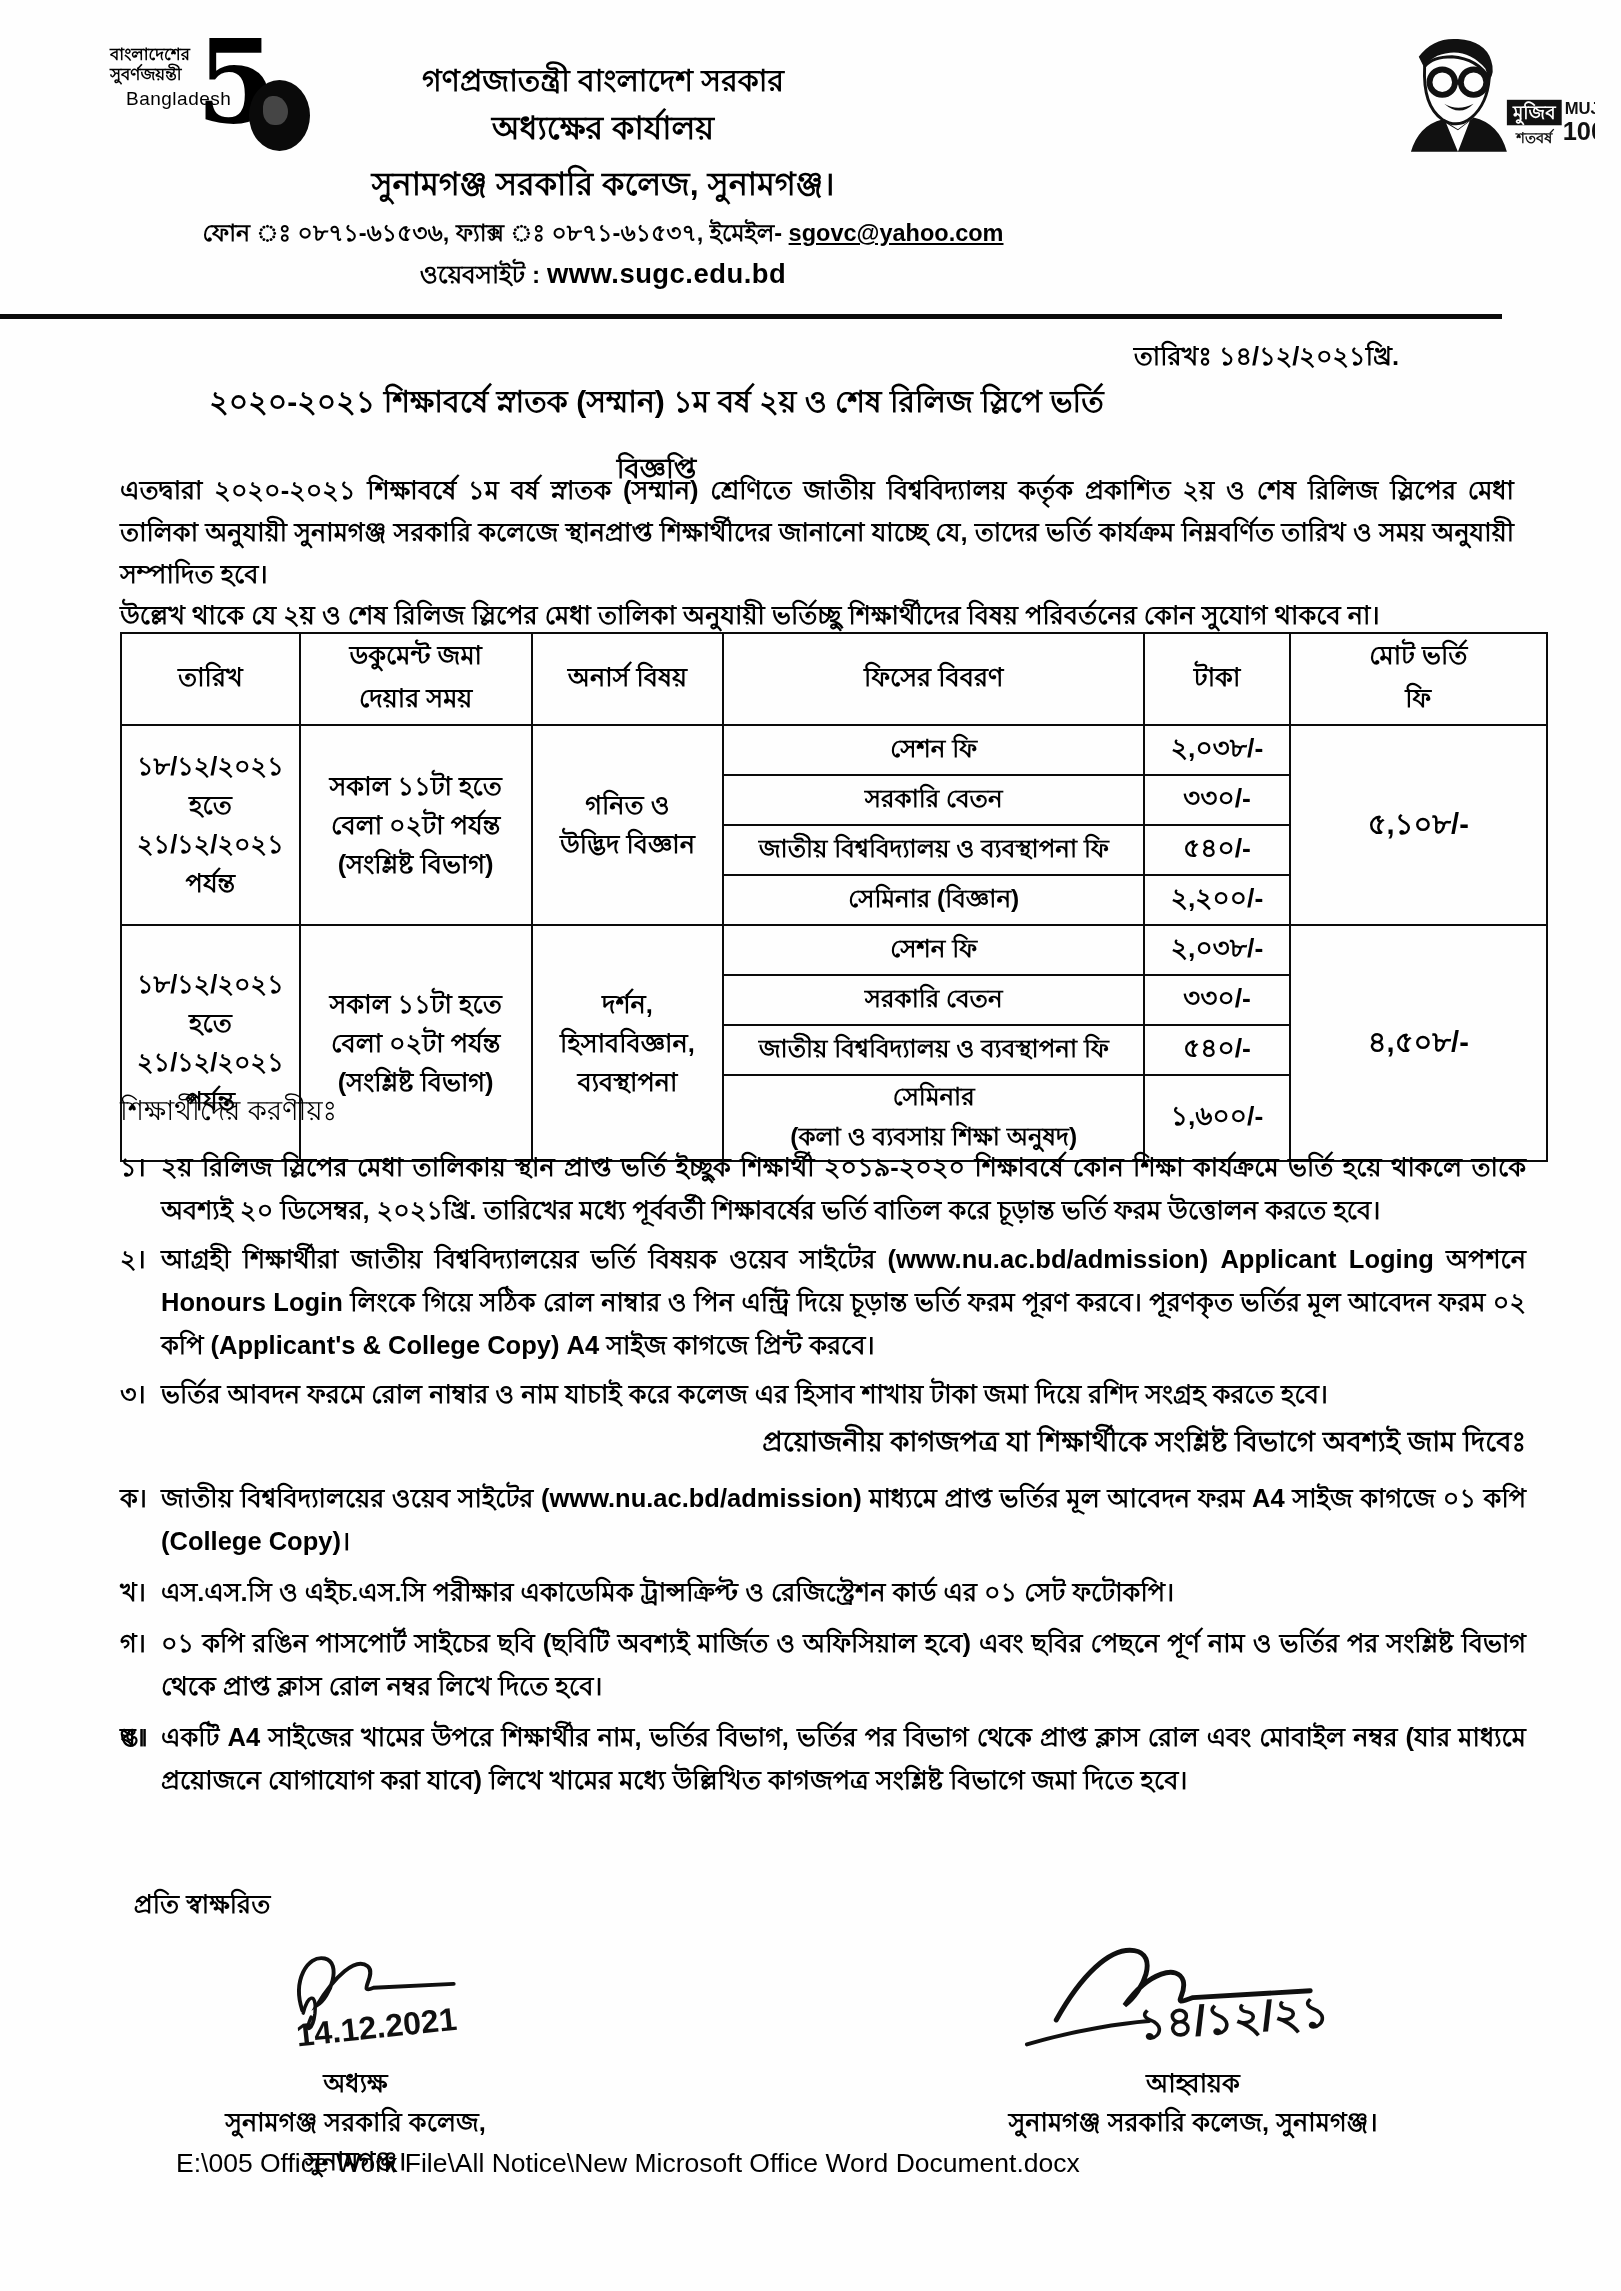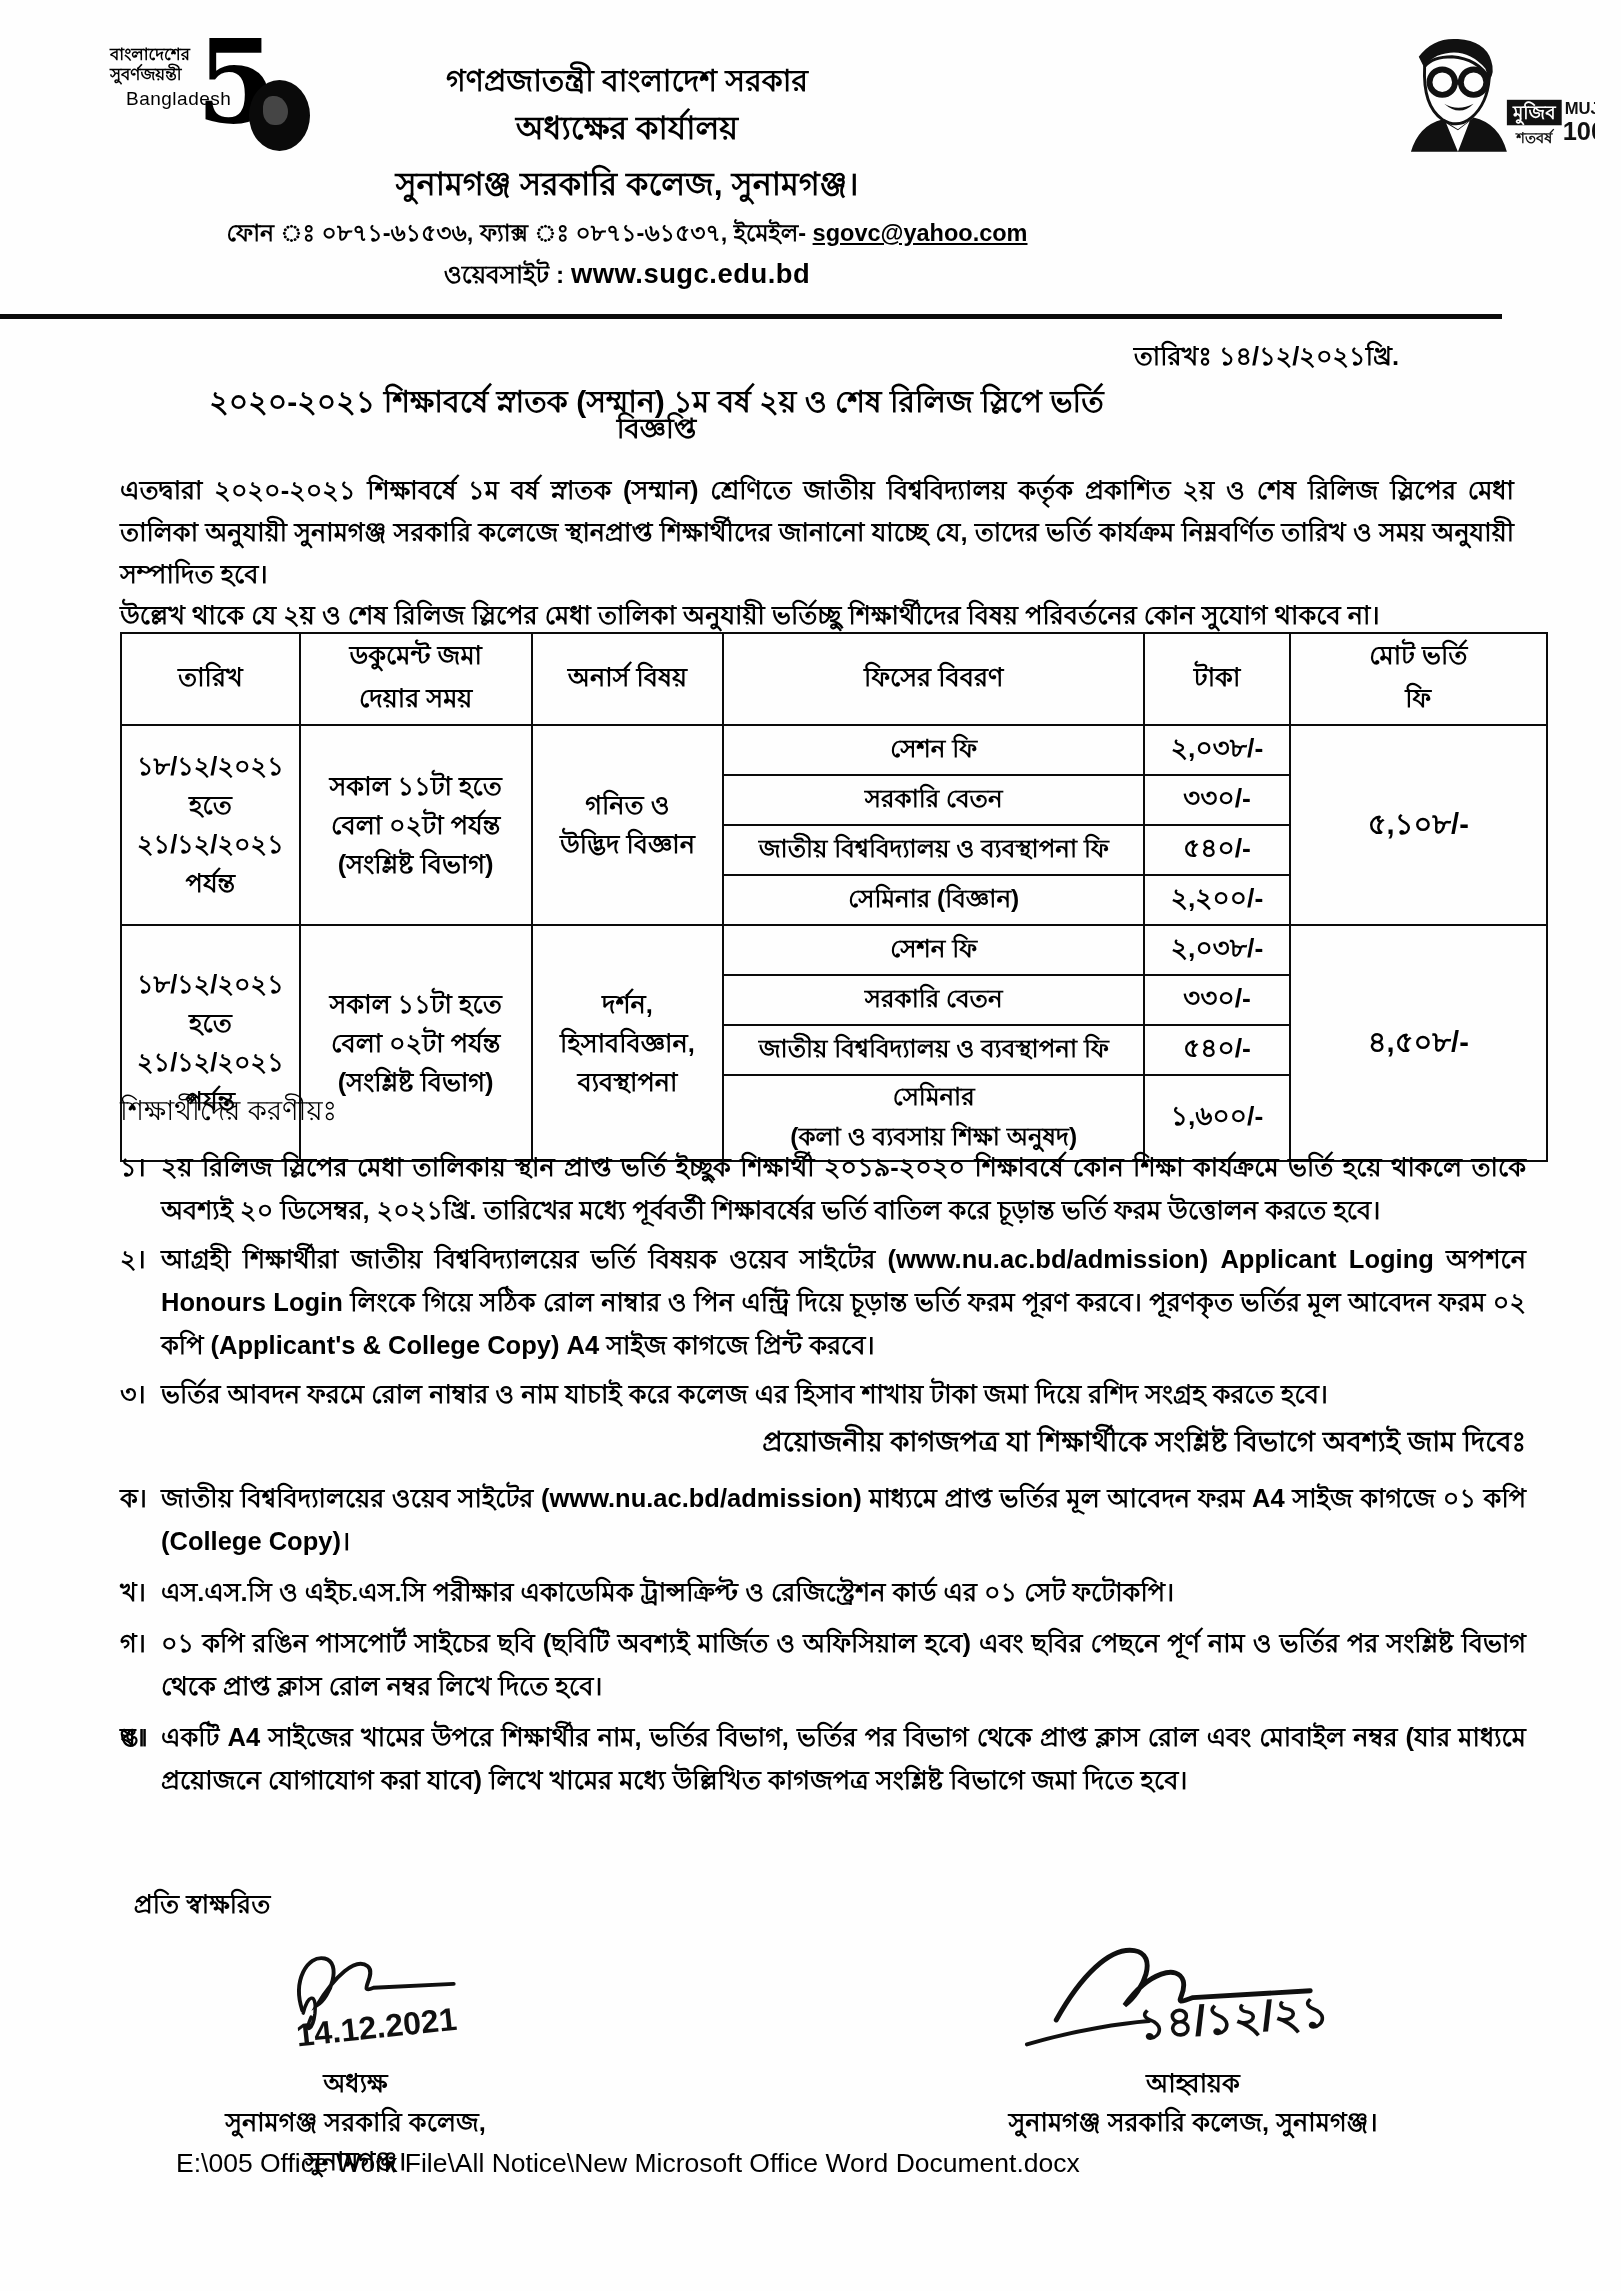--- a/index.html
+++ b/index.html
@@ -16,34 +16,34 @@
   
   .logo-left{left:110px;top:37px;width:216px;height:118px;}
   .logo-left .stack{position:absolute;left:0;top:7.8px;font-size:16.7px;font-weight:700;line-height:20.6px;}
   .logo-left .bd{position:absolute;left:16px;top:51px;font-size:19px;letter-spacing:0.5px;text-align:center;}
   .logo-left .five{position:absolute;left:86px;top:-13.7px;font-size:116px;font-weight:700;line-height:116px;font-family:"DejaVu Serif",serif;}
   .logo-left .zero{position:absolute;left:139px;top:43px;width:61px;height:71px;background:#0a0a0a;border-radius:50%;}
   .logo-left .zero:after{content:"";position:absolute;left:13.7px;top:15.7px;width:25.5px;height:29px;background:#777;border-radius:40% 60% 50% 50%;opacity:.55;}
 
   .logo-right{left:1360px;top:29px;width:235px;height:123px;}
 
-  .hdr-block{left:0;top:61px;width:1206px;padding-left:24px;}
+  .hdr-block{left:0;top:61px;width:1206px;}
   .hdr-govt{font-size:30px;line-height:39px;}
   .hdr-office{font-size:32px;line-height:57px;}
   .hdr-college{font-size:32px;line-height:55px;}
   .hdr-contact{font-size:23.5px;line-height:43px;}
   .hdr-web{font-size:24.5px;line-height:37px;}
   .hdr-contact .em{text-decoration:underline;font-family:"Liberation Sans",sans-serif;}
   .hdr-web .site{font-size:27.4px;letter-spacing:0.5px;}
 
   .rule{left:0;top:314px;width:1502px;height:4.9px;background:#0b0b0b;}
 
   .date-line{right:222px;top:337px;font-size:25.5px;}
   .doc-title{left:24.5px;top:378px;width:1264px;font-size:30px;}
-  .doc-subtitle{left:24.5px;top:408px;width:1264px;font-size:27.4px;}
+  .doc-subtitle{left:24.5px;top:448px;width:1264px;font-size:27.4px;}
 
   .body-par{left:120px;top:469px;width:1394px;font-size:25.5px;line-height:42px;text-align:justify;}
   .note-line{left:120px;top:596px;width:1404px;font-size:25.5px;}
 
   
   table.fees{position:absolute;left:120px;top:632px;border-collapse:collapse;table-layout:fixed;}
   table.fees th,table.fees td{border:2.5px solid #0b0b0b;font-weight:700;text-align:center;vertical-align:middle;padding:2px 5.9px;}
   table.fees th{font-size:25.5px;height:86px;}
   td.c-date{width:165px;font-size:25.5px;line-height:39px;}
   td.c-time{width:218px;font-size:25.5px;line-height:39px;}

